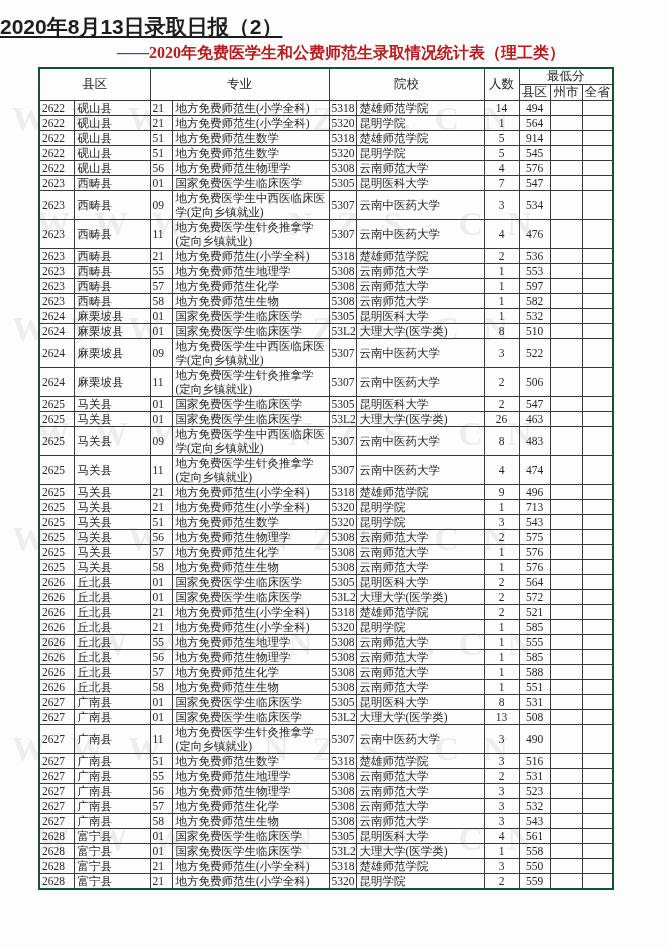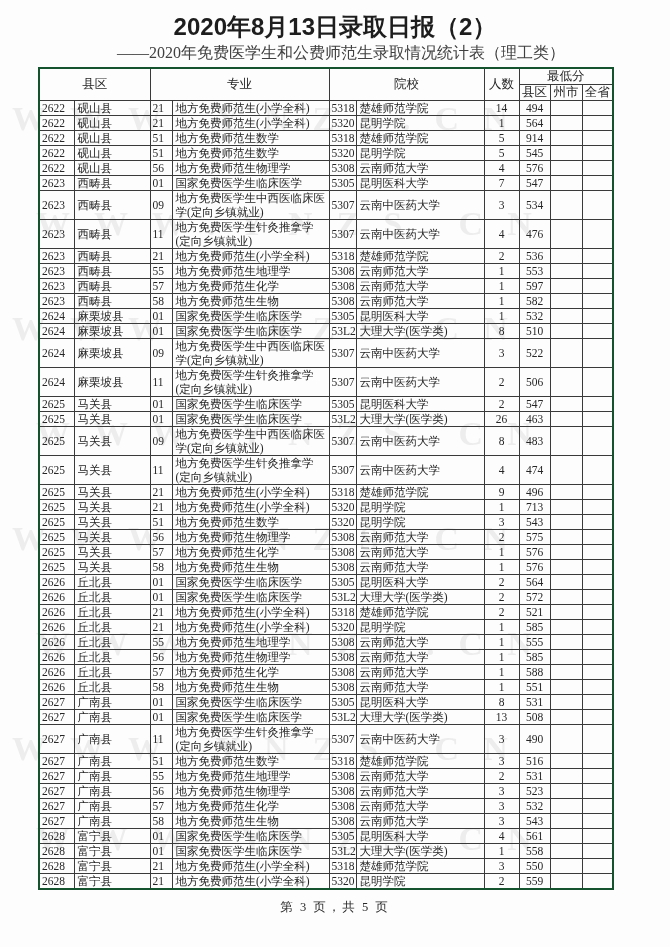--- a/index.html
+++ b/index.html
@@ -19,34 +19,35 @@
     font-family:Liberation Serif, serif;
     font-size:34px;
     letter-spacing:24px;
     color:rgba(40,40,40,0.075);
     font-weight:bold;
   }
   
   .content{position:relative;z-index:1;}
   .title{
     margin:14px 0 0 0;
-    text-align:center;
+    text-align:left;
     font-family:"Liberation Sans","DejaVu Sans",sans-serif;
-    font-size:24px;
+    font-size:21px;
     font-weight:bold;
     line-height:26px;
     color:#1d1d1d;
+    text-decoration:underline;
   }
   .subtitle{
     margin:3px 0 0 0;
     text-align:center;
     font-size:16px;
     line-height:20px;
-    font-weight:normal;
-    color:#404040;
+    font-weight:bold;
+    color:#b91c1c;
     padding-left:12px;
   }
   table.report{
     margin:4px 0 0 38px;
     width:574px;
     border-collapse:collapse;
     table-layout:fixed;
     border:2px solid #14532d;
     background:transparent;
   }
@@ -672,14 +673,13 @@
           <td class="c-code">5320</td>
           <td class="c-name">昆明学院</td>
           <td class="c-num">2</td>
           <td class="c-num">559</td>
           <td class="c-num"></td>
           <td class="c-num"></td>
         </tr>
       </tbody>
   </table>
 
-  <div class="footer">第 3 页，共 5 页</div>
 </div>
 
 </body></html>

